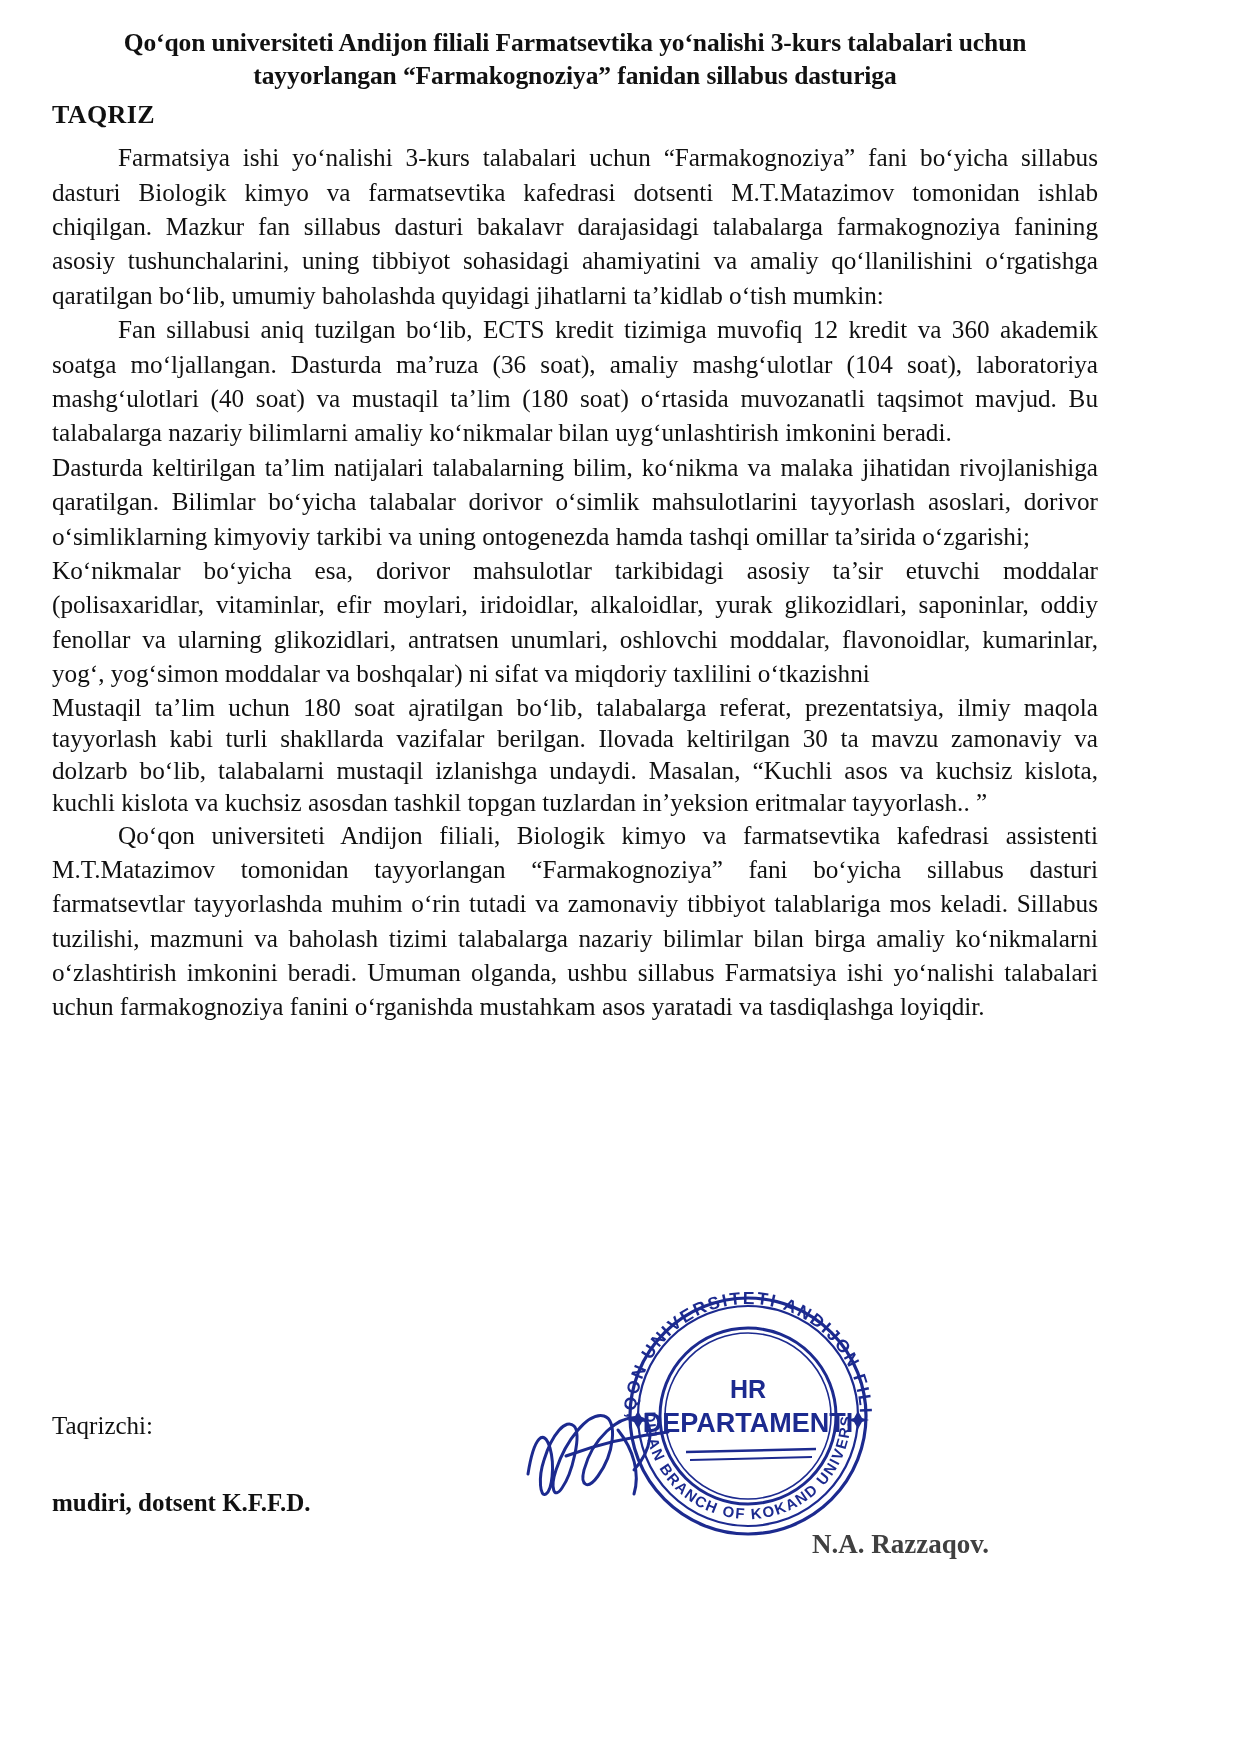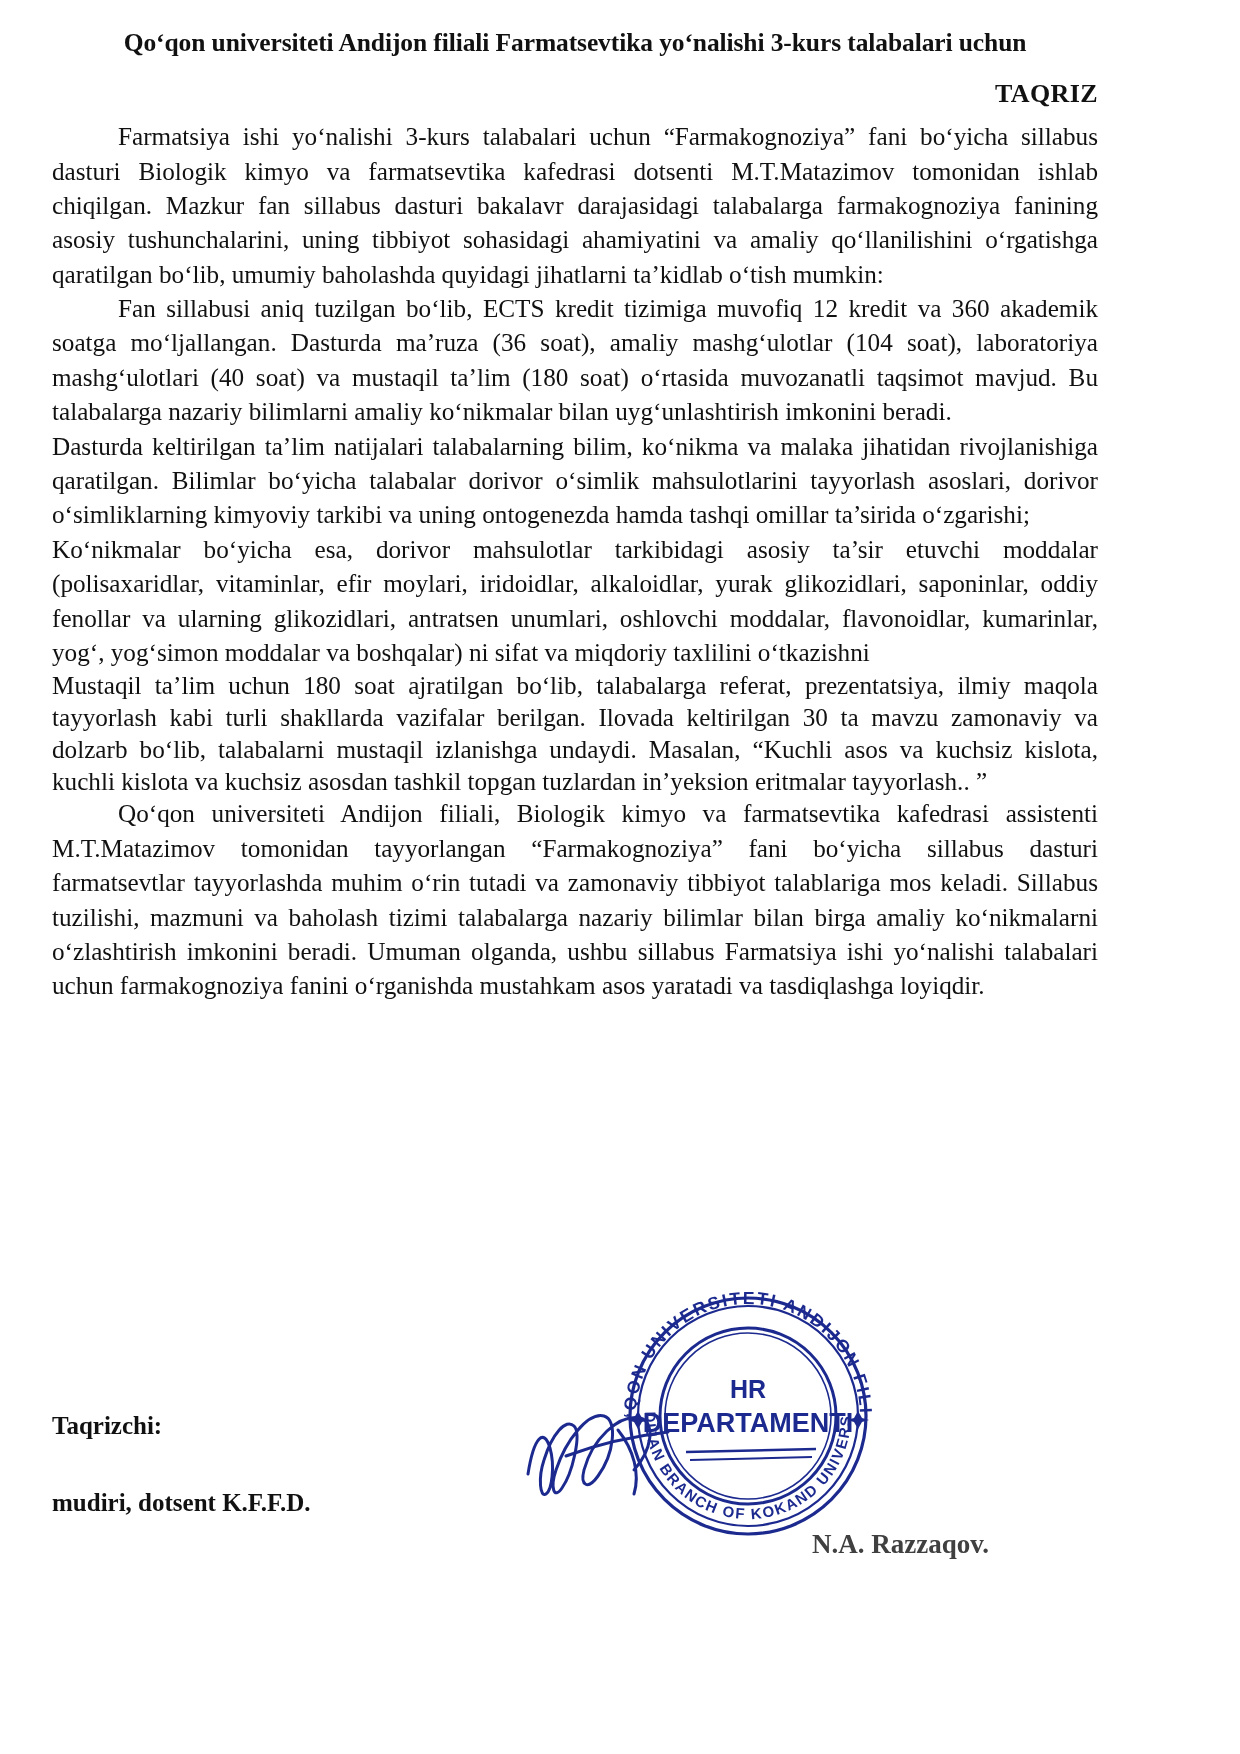--- a/index.html
+++ b/index.html
@@ -39,24 +39,24 @@
     letter-spacing: -0.1px;
   }
   .title-line1 {
     display: block;
   }
   .title-line2 {
     display: block;
   }
   .doc-heading {
     display: block;
-    text-align: right;
+    text-align: left;
     font-weight: bold;
     font-size: 26px;
-    margin-top: 20px;
+    margin-top: 8px;
     letter-spacing: 0.4px;
     font-family: Liberation Serif, serif;
   }
 
   
   .body-text {
     margin-top: 11px;
     font-size: 25.2px;
     line-height: 1.365;
     text-align: justify;
@@ -79,21 +79,21 @@
 
   
   .sig-area {
     position: absolute;
     left: 52px;
     top: 1408px;
     width: 1046px;
     height: 300px;
   }
   .sig-role {
-    font-weight: bold;
+    font-weight: normal;
     font-size: 25px;
     line-height: 1.40;
   }
   .sig-title-gap {
     height: 42px;
   }
   .sig-dept {
     font-weight: bold;
     font-size: 25px;
     line-height: 1.42;
@@ -132,20 +132,21 @@
 </style>
 </head>
 <body>
 
 <div class="page">
 
   <div class="content">
 
     <div class="title-block">
       <span class="title-line1">Qo‘qon universiteti Andijon filiali Farmatsevtika  yo‘nalishi 3-kurs talabalari uchun</span>
+      <span class="title-line2">tayyorlangan “Farmakognoziya” fanidan sillabus dasturiga</span>
     </div>
 
     <div class="doc-heading">TAQRIZ</div>
 
     <div class="body-text">
       <p class="indent">Farmatsiya ishi yo‘nalishi 3-kurs  talabalari uchun “Farmakognoziya” fani bo‘yicha sillabus dasturi Biologik kimyo va farmatsevtika kafedrasi   dotsenti M.T.Matazimov tomonidan ishlab chiqilgan. Mazkur fan sillabus dasturi bakalavr darajasidagi talabalarga farmakognoziya  fanining asosiy tushunchalarini, uning tibbiyot sohasidagi ahamiyatini va amaliy qo‘llanilishini o‘rgatishga qaratilgan bo‘lib, umumiy baholashda quyidagi jihatlarni ta’kidlab o‘tish mumkin:</p>
       <p class="indent">Fan sillabusi aniq tuzilgan bo‘lib, ECTS kredit tizimiga muvofiq 12 kredit va 360 akademik soatga mo‘ljallangan. Dasturda ma’ruza (36 soat), amaliy mashg‘ulotlar (104 soat), laboratoriya mashg‘ulotlari (40 soat) va mustaqil ta’lim (180 soat) o‘rtasida muvozanatli taqsimot mavjud. Bu talabalarga nazariy bilimlarni amaliy ko‘nikmalar bilan uyg‘unlashtirish imkonini beradi.</p>
       <p class="noindent">Dasturda keltirilgan ta’lim natijalari talabalarning bilim, ko‘nikma va malaka jihatidan rivojlanishiga qaratilgan. Bilimlar bo‘yicha talabalar dorivor o‘simlik mahsulotlarini tayyorlash asoslari, dorivor o‘simliklarning kimyoviy tarkibi va uning ontogenezda hamda tashqi omillar ta’sirida o‘zgarishi;</p>
       <p class="noindent"> Ko‘nikmalar bo‘yicha esa, dorivor mahsulotlar tarkibidagi asosiy ta’sir etuvchi moddalar (polisaxaridlar, vitaminlar, efir moylari, iridoidlar, alkaloidlar, yurak glikozidlari, saponinlar, oddiy fenollar va ularning glikozidlari, antratsen unumlari, oshlovchi moddalar, flavonoidlar, kumarinlar, yog‘, yog‘simon moddalar va boshqalar) ni sifat va miqdoriy taxlilini o‘tkazishni</p>
       <p class="noindent tight">Mustaqil ta’lim uchun 180 soat ajratilgan bo‘lib, talabalarga referat, prezentatsiya, ilmiy maqola tayyorlash kabi turli shakllarda vazifalar berilgan. Ilovada keltirilgan 30 ta mavzu zamonaviy va dolzarb bo‘lib, talabalarni mustaqil izlanishga undaydi. Masalan, “Kuchli asos va kuchsiz kislota, kuchli kislota va kuchsiz asosdan tashkil   topgan tuzlardan in’yeksion eritmalar tayyorlash.. ”</p>

